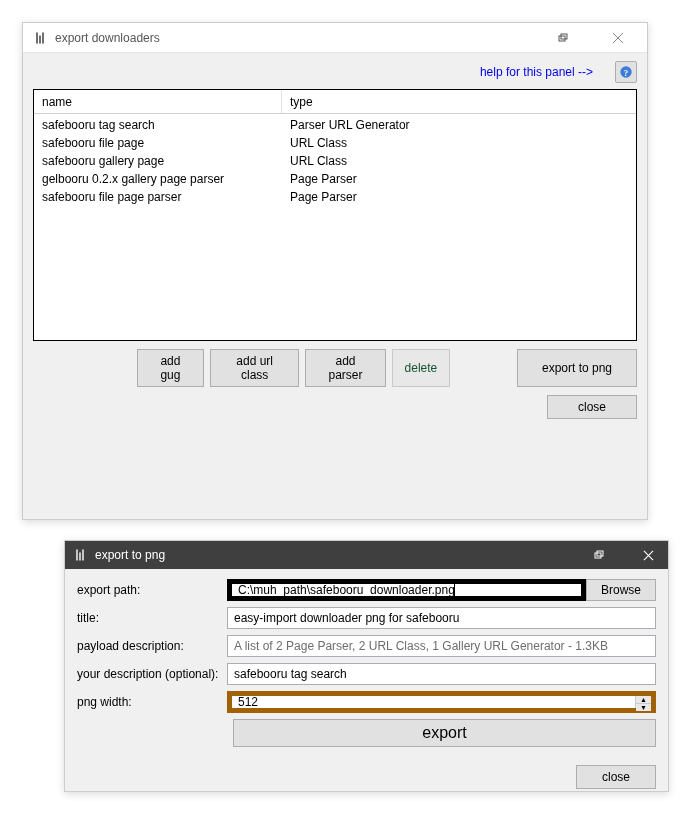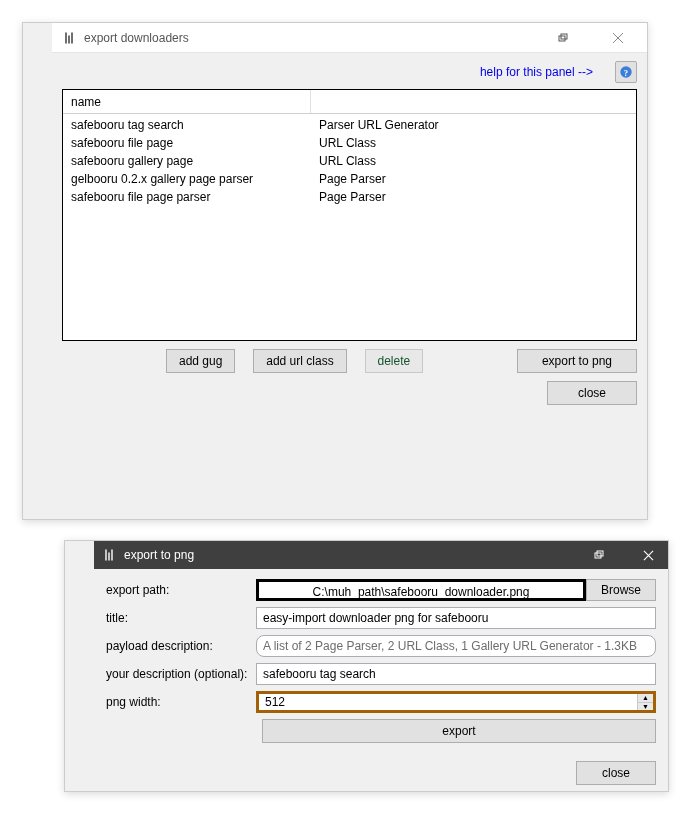--- a/index.html
+++ b/index.html
@@ -12,21 +12,20 @@
       font-size: 12px;
       background: #ffffff;
       width: 691px;
       height: 816px;
     }
     .window {
       position: absolute;
       background: #f0f0f0;
       border: 1px solid #cccccc;
       box-shadow: 0 2px 8px rgba(0,0,0,0.15);
-      padding-left: 29px;
     }
     
     .win1 {
       left: 22px;
       top: 22px;
       width: 626px;
       height: 498px;
       background: #f0f0f0;
     }
     .tb-light {
@@ -111,21 +110,21 @@
     .list-row {
       display: flex;
       height: 18px;
       align-items: center;
       font-size: 12px;
     }
     .button-row {
       display: flex;
       gap: 6px;
       margin-top: 8px;
-      justify-content: space-between;
+      justify-content: flex-start;
       padding-left: 104px;
     }
     .btn {
       border: 1px solid #adadad;
       background: #e1e1e1;
       padding: 4px 12px;
       font-size: 12px;
       font-family: inherit;
       cursor: default;
       min-height: 24px;
@@ -201,39 +200,37 @@
     .text-input {
       flex: 1;
       border: 1px solid #abadb3;
       background: #ffffff;
       padding: 3px 6px;
       font-family: inherit;
       font-size: 12px;
       height: 22px;
     }
     .text-input.focused {
-      border: 3px solid #000000;
-      flex-direction: column;
+      border: 5px solid #000000;
     }
     .text-input.readonly {
       color: #6d6d6d;
-      border-radius: 8px;
     }
     .browse-btn {
       border: 1px solid #adadad;
       background: #e1e1e1;
       padding: 3px 14px;
       font-size: 12px;
       font-family: inherit;
       height: 22px;
     }
     .spinner-wrap {
       flex: 1;
       display: flex;
-      border: 3px solid #a16207;
+      border: 5px solid #a16207;
       background: #84cc16;
       height: 22px;
     }
     .spinner-wrap input {
       border: none;
       flex: 1;
       padding: 0 6px;
       font-family: inherit;
       font-size: 12px;
       outline: none;
@@ -255,21 +252,21 @@
       line-height: 1;
     }
     .spinner-btns div:last-child { border-bottom: none; }
     .export-btn-full {
       margin-left: 156px;
       display:block;
       text-align:center;
       border:1px solid #adadad;
       background:#e1e1e1;
       padding:4px;
-      font-size:12px;
+      font-size:16px;
       font-family:inherit;
       width: calc(100% - 156px);
     }
     .win2-close-row {
       display:flex;
       justify-content:flex-end;
       margin-top:18px;
     }
     .win2-close-row .btn {
       min-width: 80px;
@@ -312,20 +309,21 @@
       <span class="help-icon-btn">
         <svg width="14" height="14" viewBox="0 0 16 16">
             <circle cx="8" cy="8" r="6.5" fill="#3b7dd8"></circle>
             <text x="8" y="12" text-anchor="middle" font-size="10" font-weight="bold" fill="#fff" font-family="Georgia">?</text>
           </svg>
       </span>
     </div>
     <div class="listbox">
       <div class="list-header">
         <div class="col-name">name</div>
+        <div class="col-type">type</div>
       </div>
       <div class="list-rows">
         <div class="list-row">
           <div class="col-name" style="border:none">safebooru tag search</div>
           <div class="col-type">Parser URL Generator</div>
         </div>
         <div class="list-row">
           <div class="col-name" style="border:none">safebooru file page</div>
           <div class="col-type">URL Class</div>
         </div>
@@ -339,20 +337,21 @@
         </div>
         <div class="list-row">
           <div class="col-name" style="border:none">safebooru file page parser</div>
           <div class="col-type">Page Parser</div>
         </div>
       </div>
     </div>
     <div class="button-row">
       <button class="btn">add gug</button>
       <button class="btn">add url class</button>
+      <button class="btn">add parser</button>
       <button class="btn disabled">delete</button>
       <div class="btn-row1-gap"></div>
       <button class="btn" style="min-width:120px">export to png</button>
     </div>
     <div class="close-row">
       <button class="btn">close</button>
     </div>
   </div>
 </div>
 

